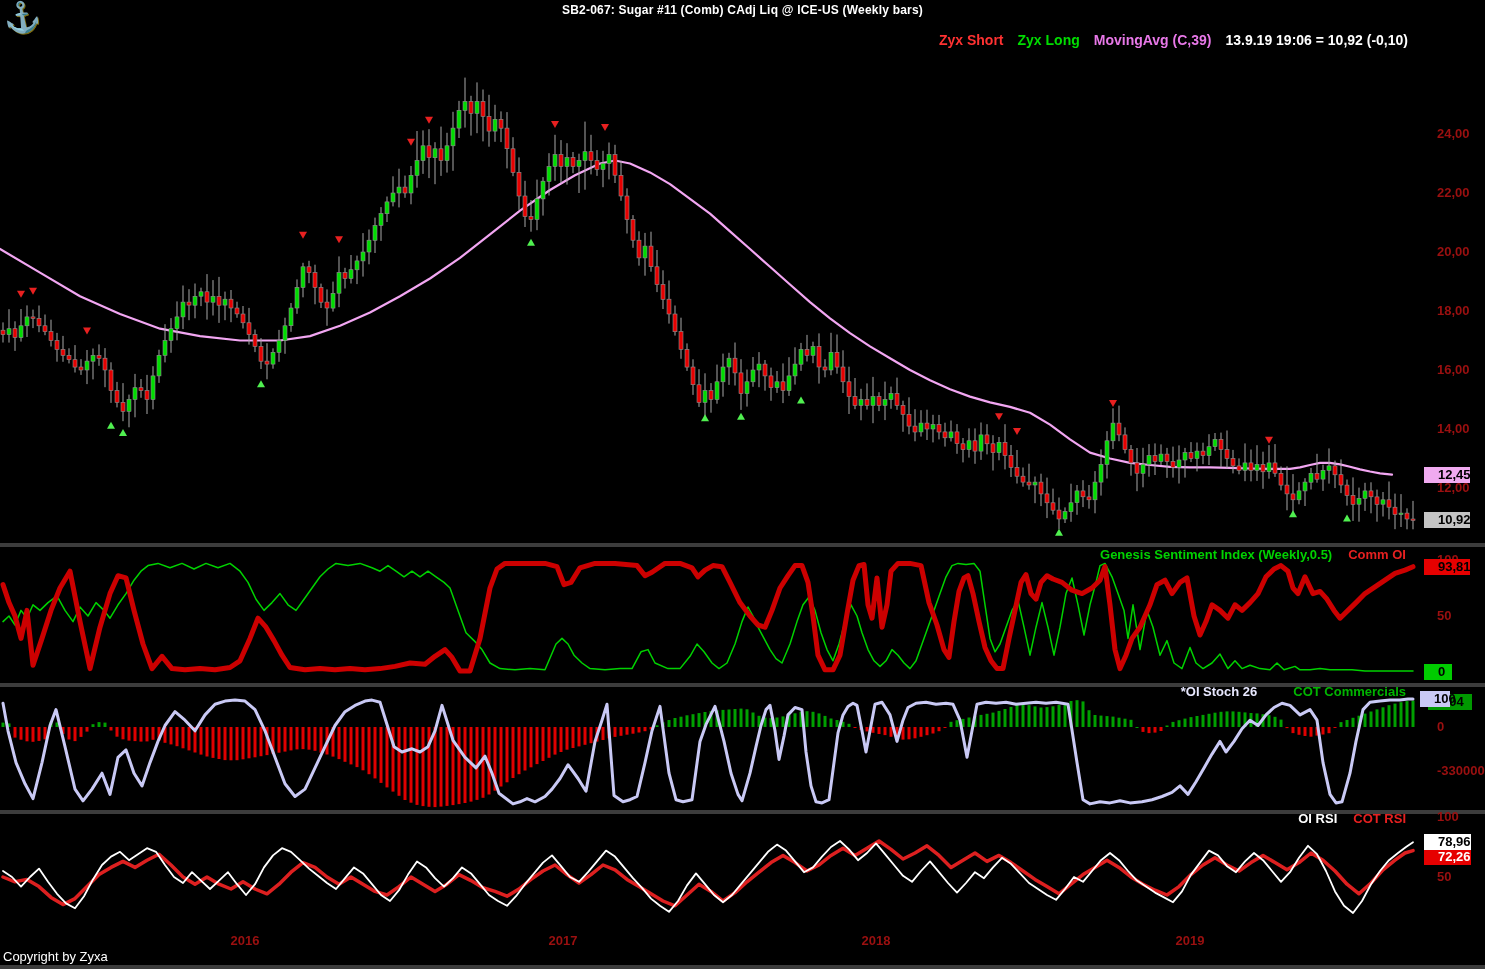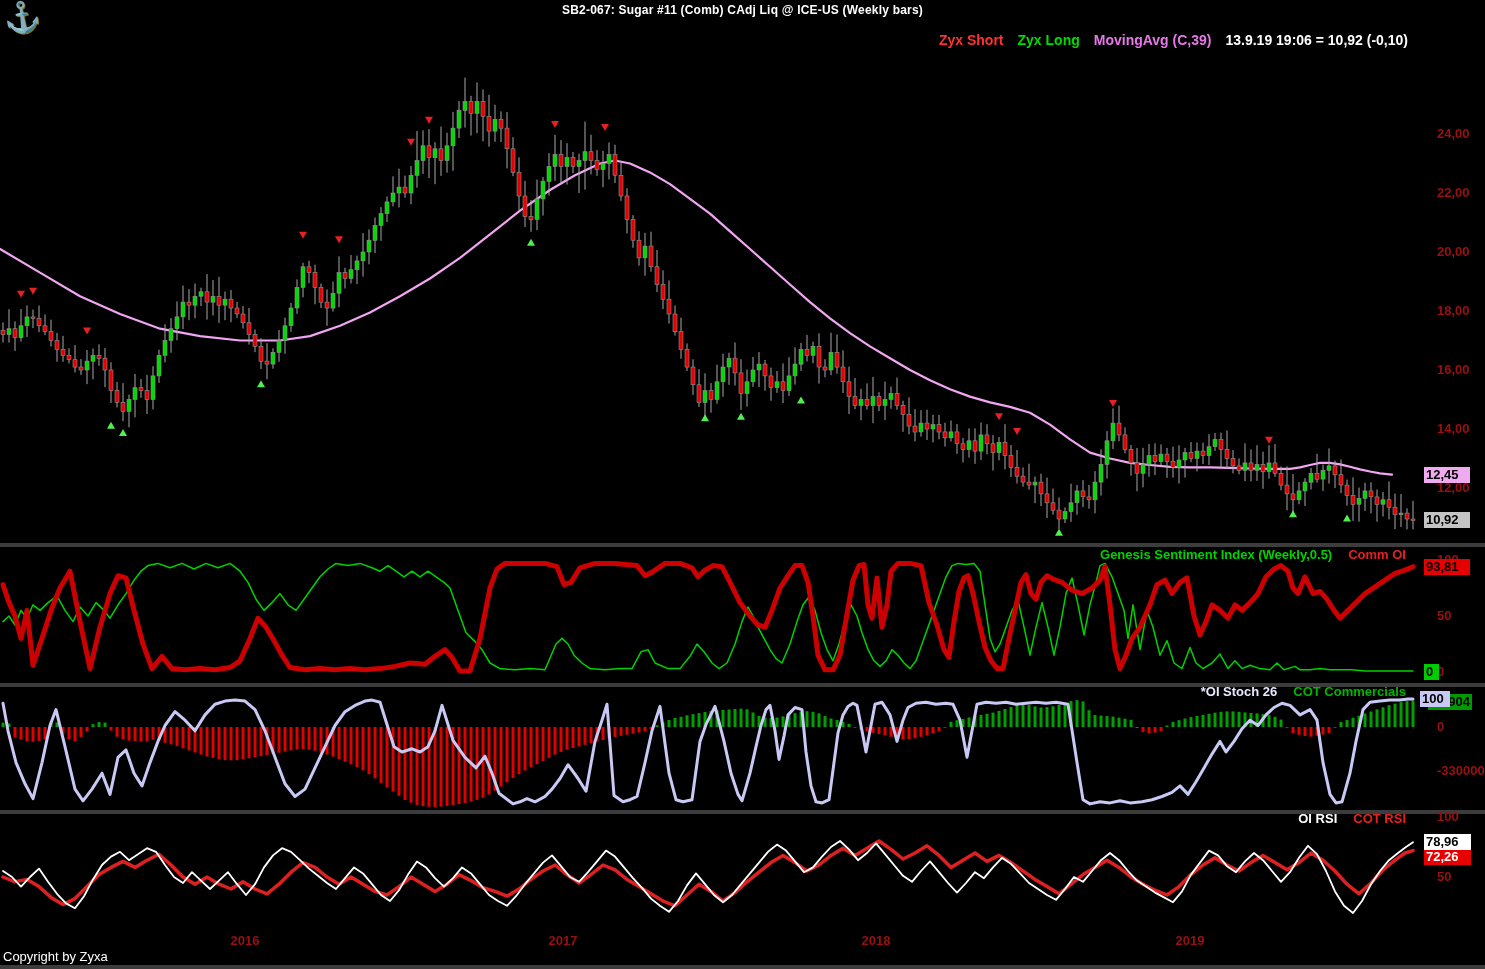--- a/index.html
+++ b/index.html
@@ -8,21 +8,21 @@
   .logo{position:absolute;left:4px;top:0px;font-size:30px;color:#d8c428;
         text-shadow:1px 1px 0 #7a6a10;transform:rotate(-8deg);}
   .title{position:absolute;top:3px;left:0;width:100%;text-align:center;color:#fff;
          font-size:12px;font-weight:bold;letter-spacing:.2px;}
   .subtitle{position:absolute;top:18px;left:0;width:100%;text-align:center;color:#fff;font-size:12.5px;}
   .legend{position:absolute;top:32px;right:77px;display:flex;gap:14px;font-size:14px;font-weight:bold;white-space:nowrap;}
   .ptitle{position:absolute;right:79px;display:flex;gap:16px;font-size:13px;font-weight:bold;white-space:nowrap;z-index:3;}
   .tick{position:absolute;font-size:13px;font-weight:bold;color:#9b1010;z-index:1;white-space:nowrap;}
   .yearlab{position:absolute;font-size:13px;font-weight:bold;color:#9b1010;transform:translateX(-50%);z-index:3;}
   .tag{position:absolute;left:1424px;font-size:13px;font-weight:bold;line-height:15px;height:16px;
-       padding:0 2px;box-sizing:border-box;white-space:nowrap;}
+       padding:0 14px;box-sizing:border-box;white-space:nowrap;}
   .copyright{position:absolute;left:3px;top:949px;color:#fff;font-size:13px;z-index:4;}
   svg{position:absolute;left:0;top:0;z-index:2;}
   .lbl-layer{position:absolute;left:0;top:0;width:100%;height:100%;z-index:2;pointer-events:none;}
 </style>
 </head>
 <body>
 
 <div id="app">
   <div class="logo">⚓</div>
   <div class="title">SB2-067:  Sugar #11 (Comb) CAdj Liq @ ICE-US  (Weekly bars)</div>
@@ -807,21 +807,21 @@
       <div class="tag" style="left: 1424px; top: 834.248px; width: 47px; background: rgb(255, 255, 255); color: rgb(0, 0, 0); z-index: 5; text-align: left;">78,96</div>
       <div class="tag" style="left: 1424px; top: 849.288px; width: 47px; background: rgb(230, 0, 0); color: rgb(255, 255, 255); z-index: 4; text-align: left;">72,26</div>
     </div>
 
   <div class="ptitle" style="top:547px">
     <span id="pt-sent1" style="color: rgb(0, 210, 0);">Genesis Sentiment Index (Weekly,0.5)</span>
     <span id="pt-sent2" style="color: rgb(230, 32, 32);">Comm OI</span>
   </div>
   <div class="ptitle" style="top:684px">
     <span id="pt-st1" style="color: rgb(232, 232, 255);">*OI Stoch 26</span>
-    <span id="pt-st2" style="color: rgb(0, 180, 0);">COT Commercials</span>
+    <span id="pt-st2" style="color: rgb(0, 180, 0); margin-left: 20px;">COT Commercials</span>
   </div>
   <div class="ptitle" style="top:811px">
     <span id="pt-rsi1" style="color: rgb(255, 255, 255);">OI RSI</span>
     <span id="pt-rsi2" style="color: rgb(230, 32, 32);">COT RSI</span>
   </div>
 
   <div class="copyright">Copyright by Zyxa</div>
 </div>
 
 </body></html>

